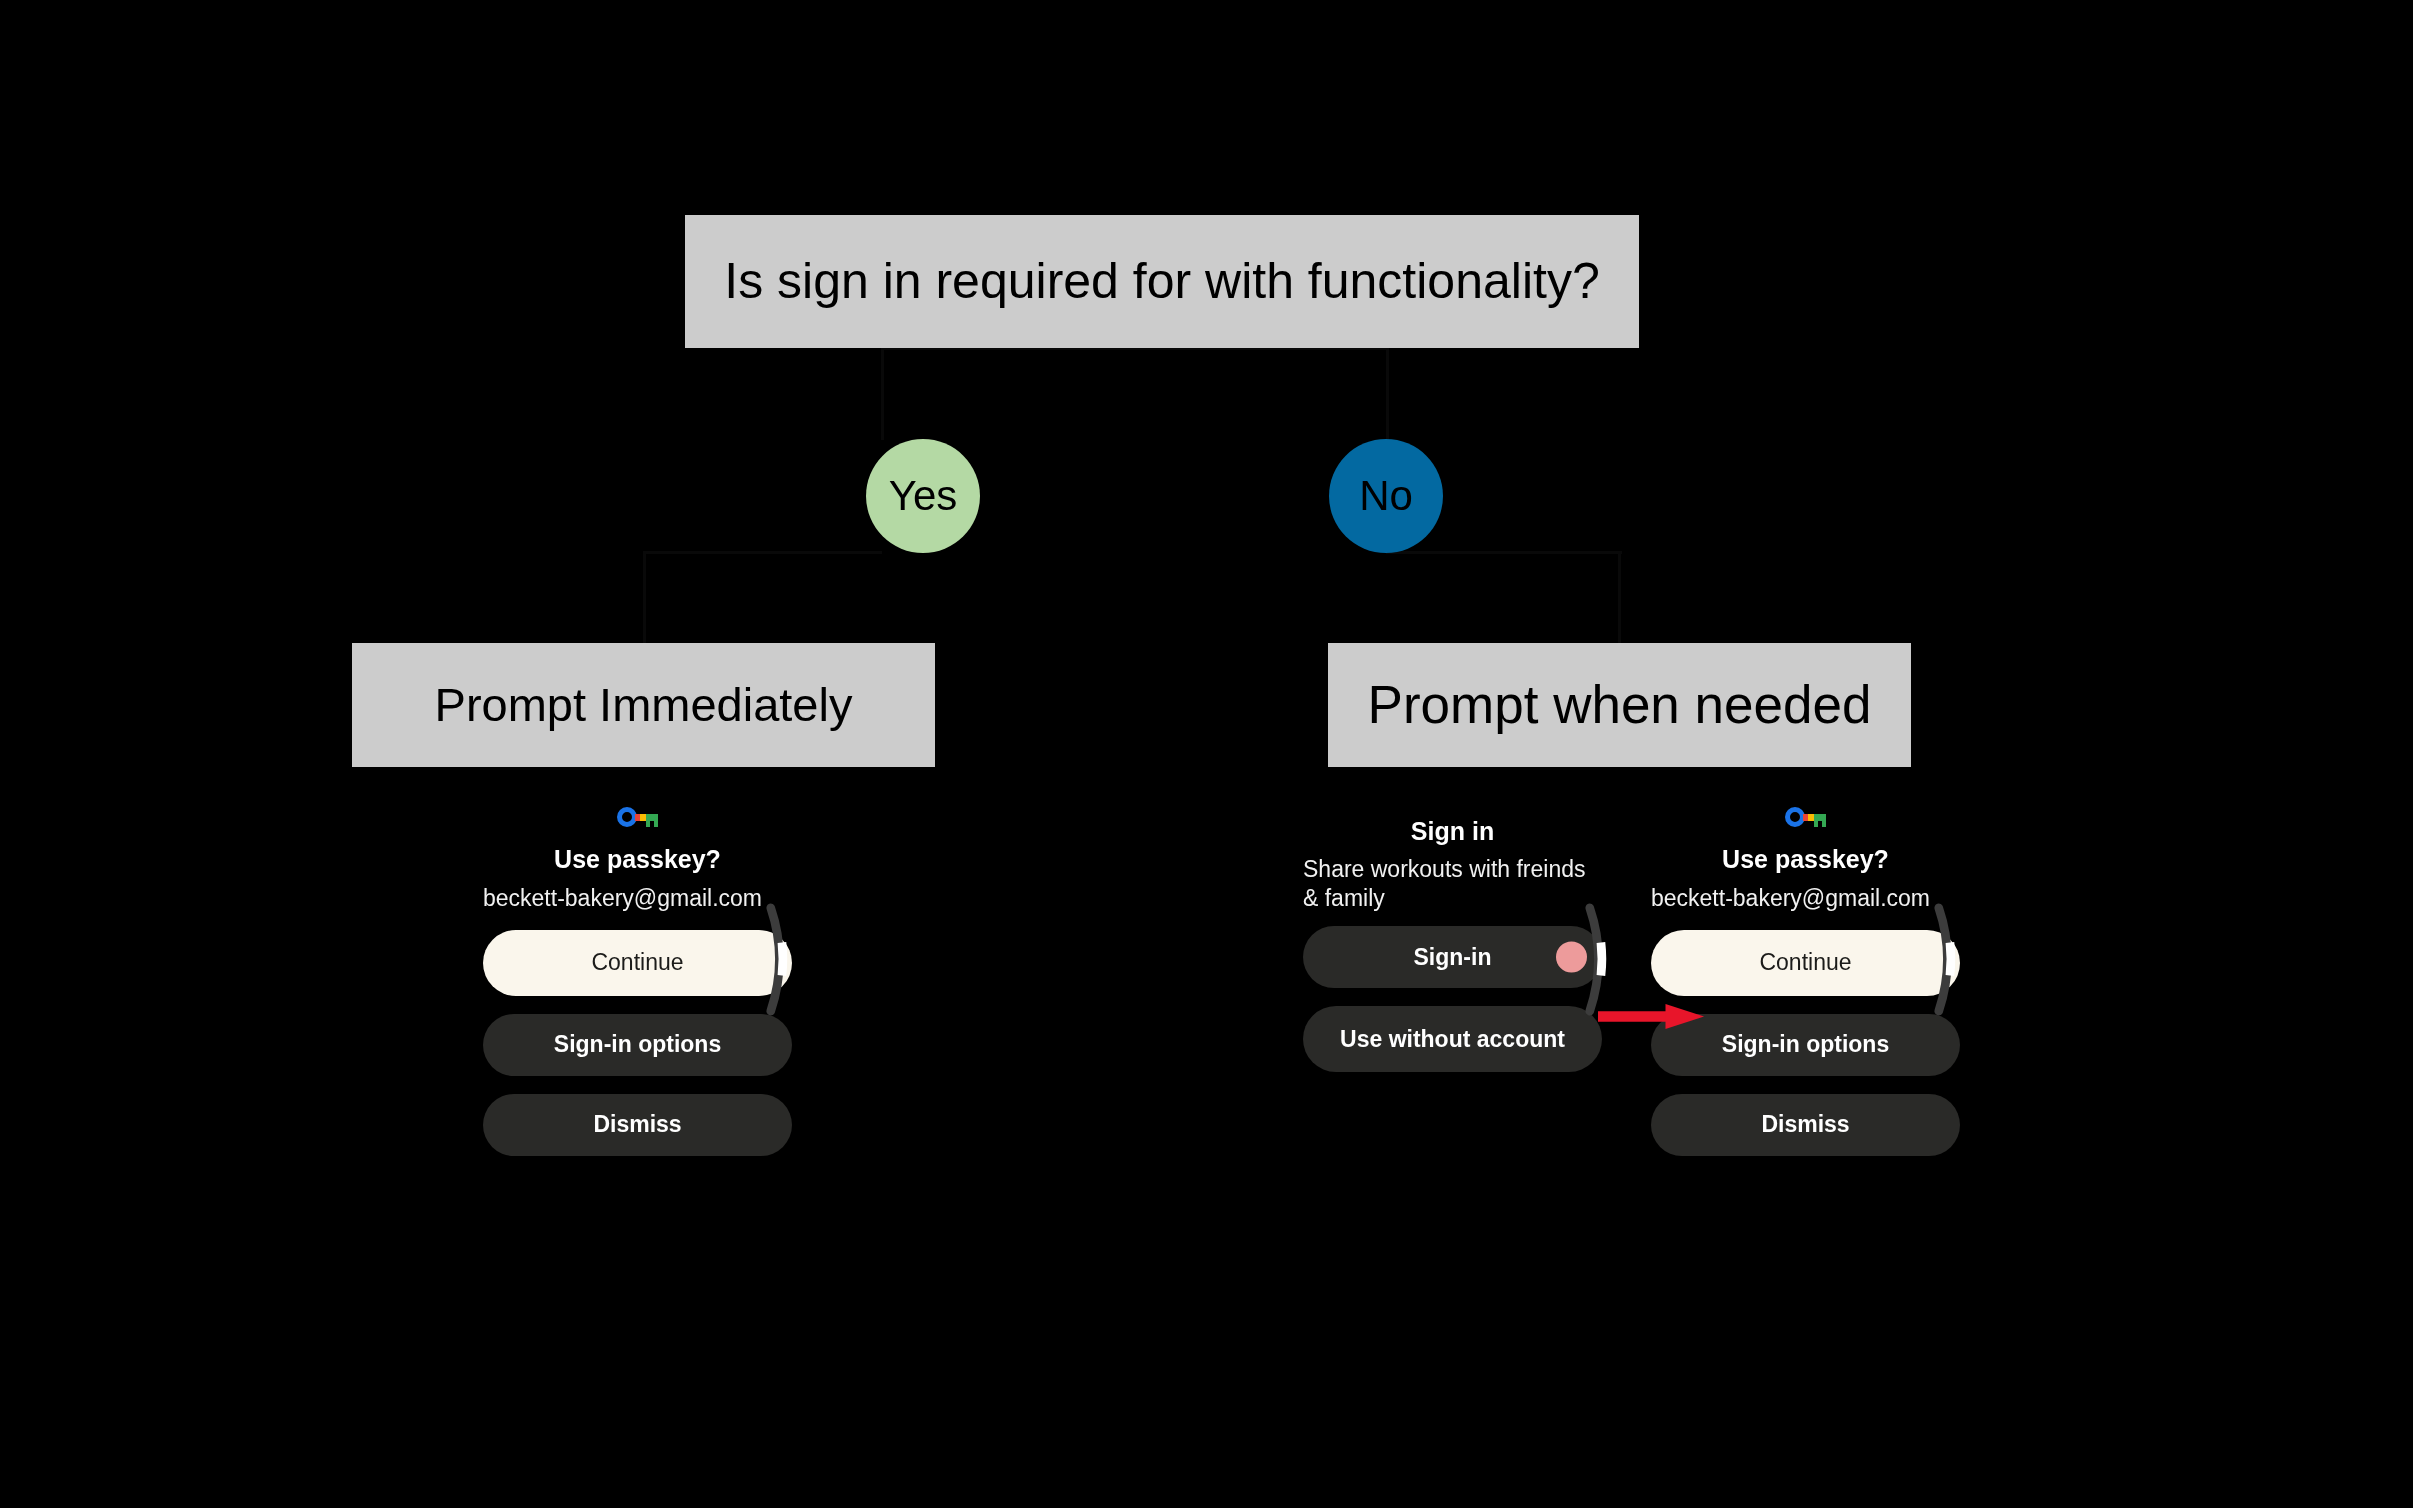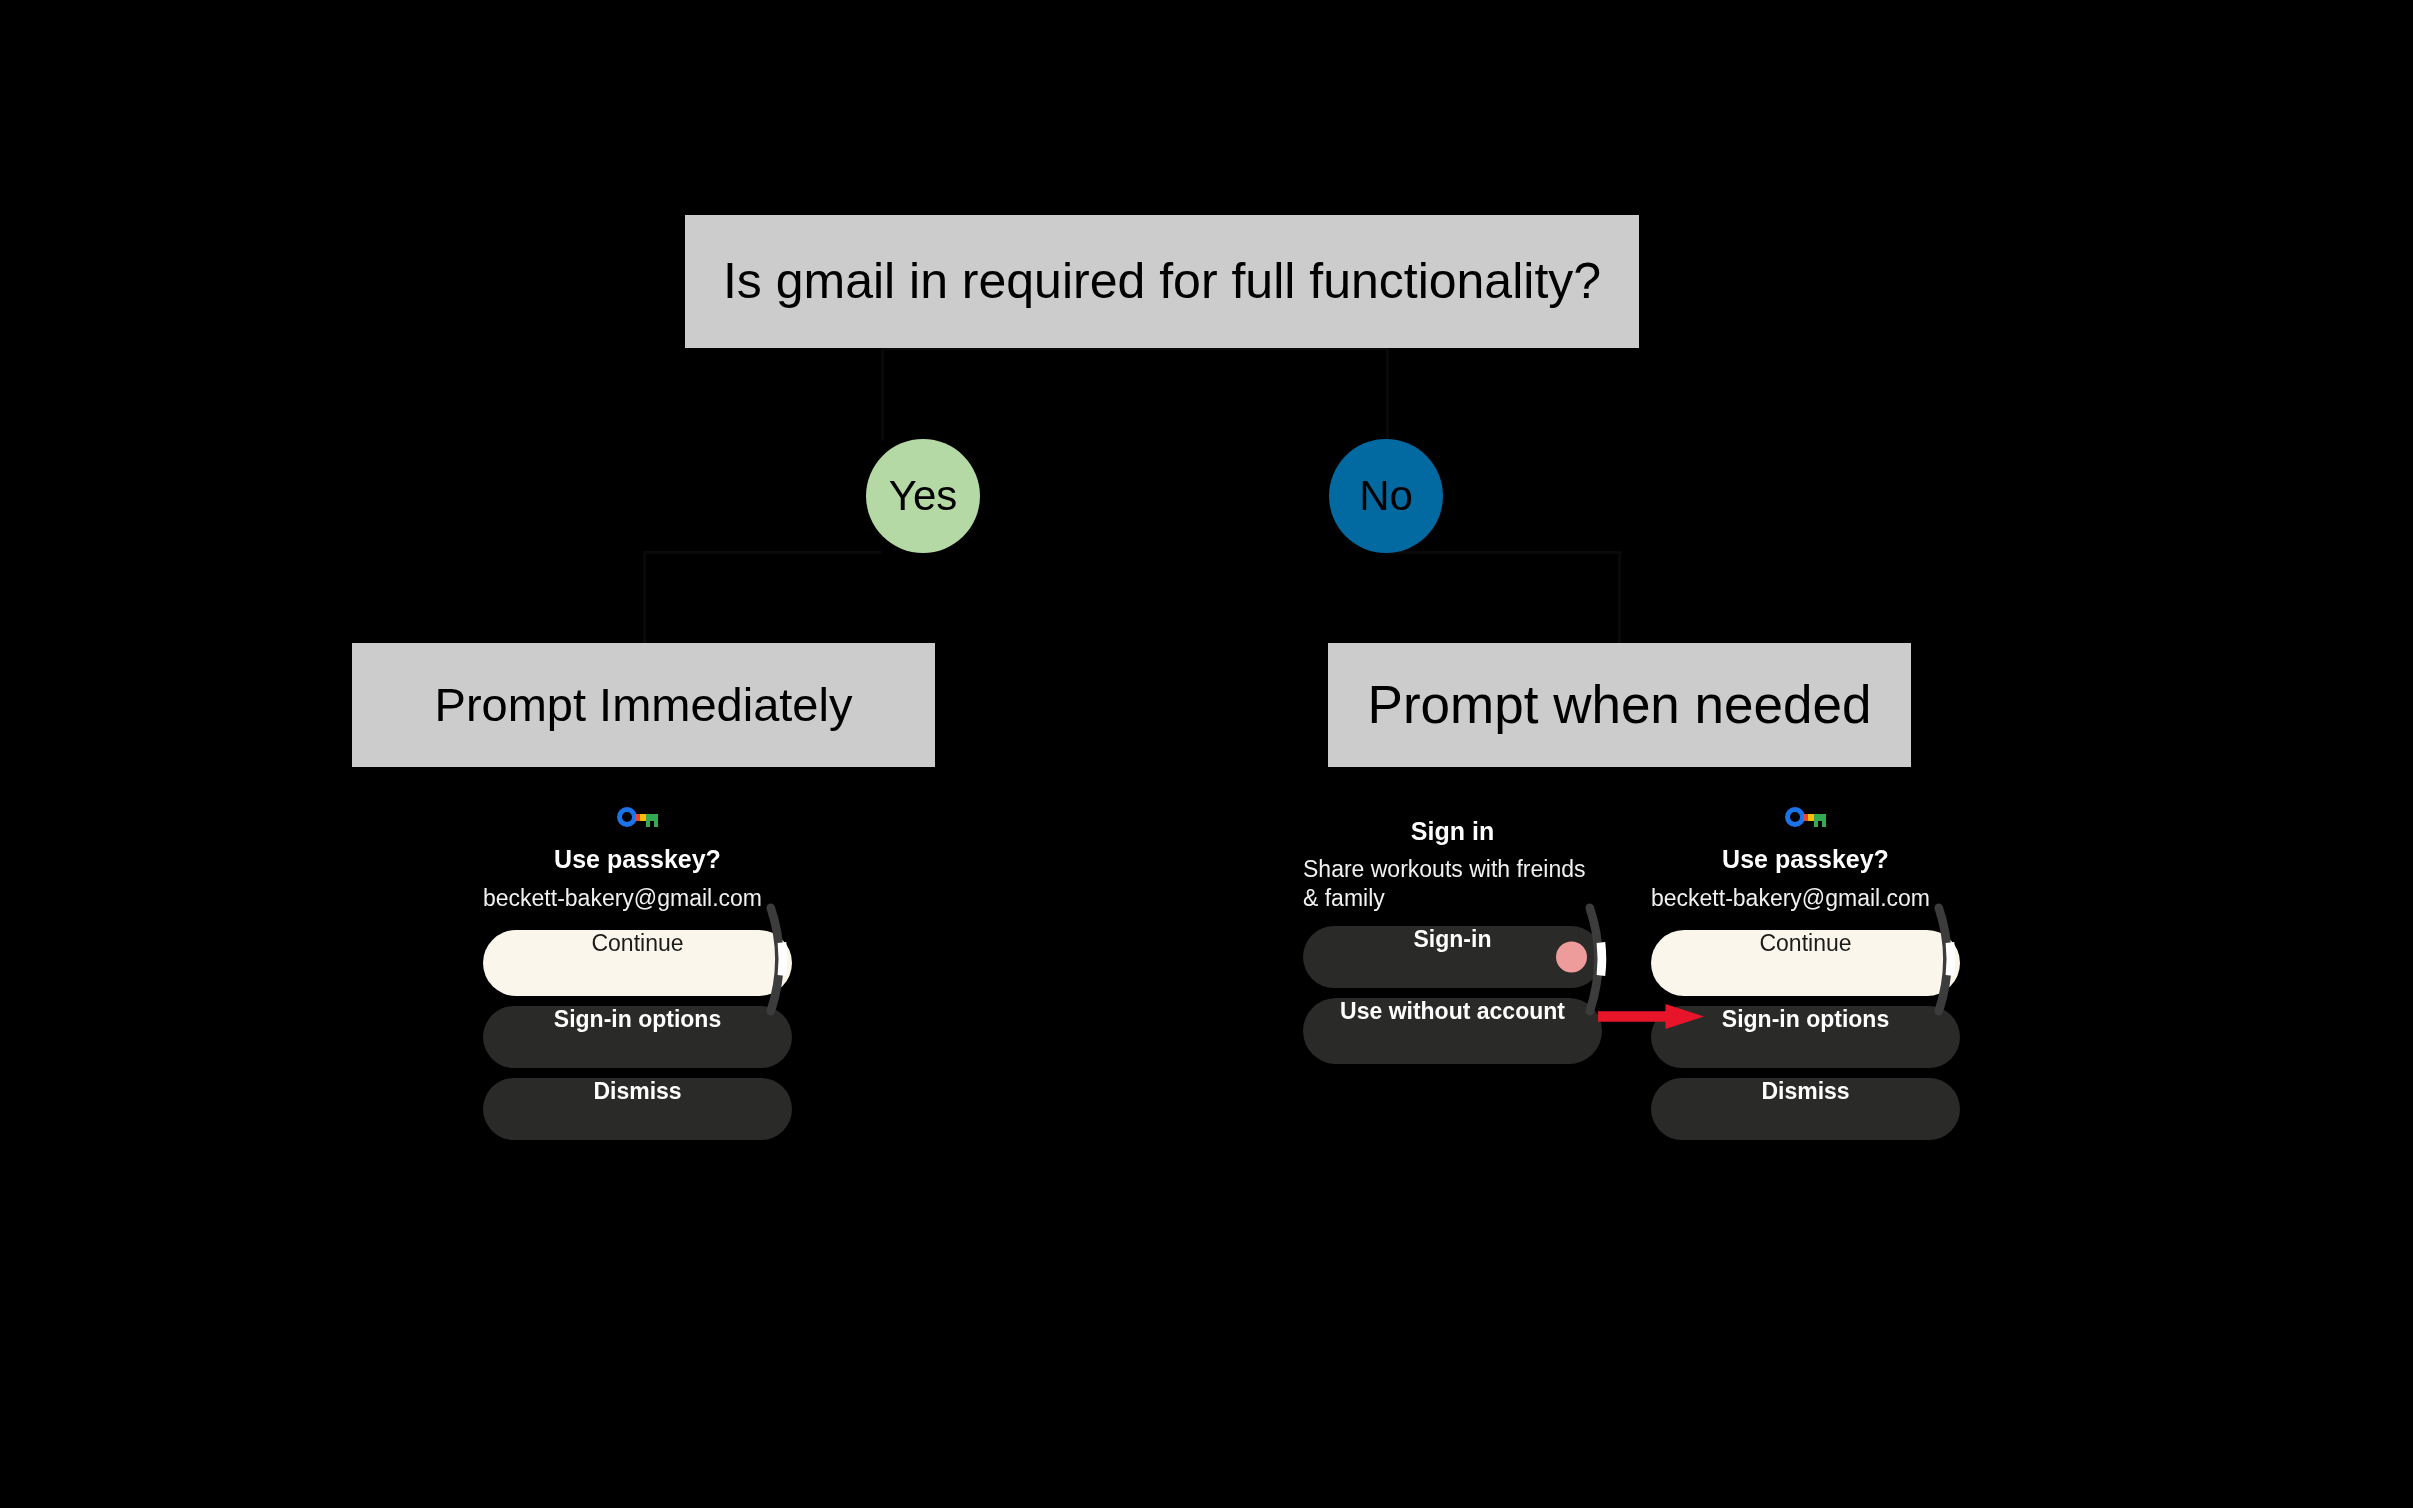--- a/index.html
+++ b/index.html
@@ -153,25 +153,26 @@
     line-height: 1.25;
     color: #f1f1f1;
     margin-bottom: 17.4px;
   }
   .mock-sub-tight { margin-bottom: 13.5px; }
 
   .pill {
     position: relative;
     border-radius: 44px;
     display: flex;
+    align-items: center;
     justify-content: center;
     text-align: center;
     line-height: 1.18;
     box-sizing: border-box;
-    margin-bottom: 10px;
+    margin-bottom: 18px;
     font-size: 23px;
   }
   .pill-dark {
     background: #2a2a28;
     color: #ffffff;
     font-weight: bold;
   }
   .pill-light {
     background: #faf6ec;
     color: #1c1c1a;
@@ -218,21 +219,21 @@
 
   <div class="connector" style="left:881px; top:349px; width:2.9px; height:91px;"></div>
   <div class="connector" style="left:1386px; top:349px; width:2.9px; height:91px;"></div>
   <div class="connector" style="left:881px; top:347px; width:508px; height:2.9px;"></div>
   <div class="connector" style="left:643px; top:553px; width:2.9px; height:90px;"></div>
   <div class="connector" style="left:643px; top:551px; width:239px; height:2.9px;"></div>
   <div class="connector" style="left:1618px; top:553px; width:2.9px; height:90px;"></div>
   <div class="connector" style="left:1386px; top:551px; width:236px; height:2.9px;"></div>
 
   <div id="box-question" class="proc-box">
-    <span>Is gmail in required for full functionality?</span>
+    <span>Is sign in required for with functionality?</span>
   </div>
 
   <div id="circle-yes" class="decision-circle">
     <span>Yes</span>
   </div>
   <div id="circle-no" class="decision-circle">
     <span>No</span>
   </div>
 
   <div id="box-immediate" class="proc-box">

